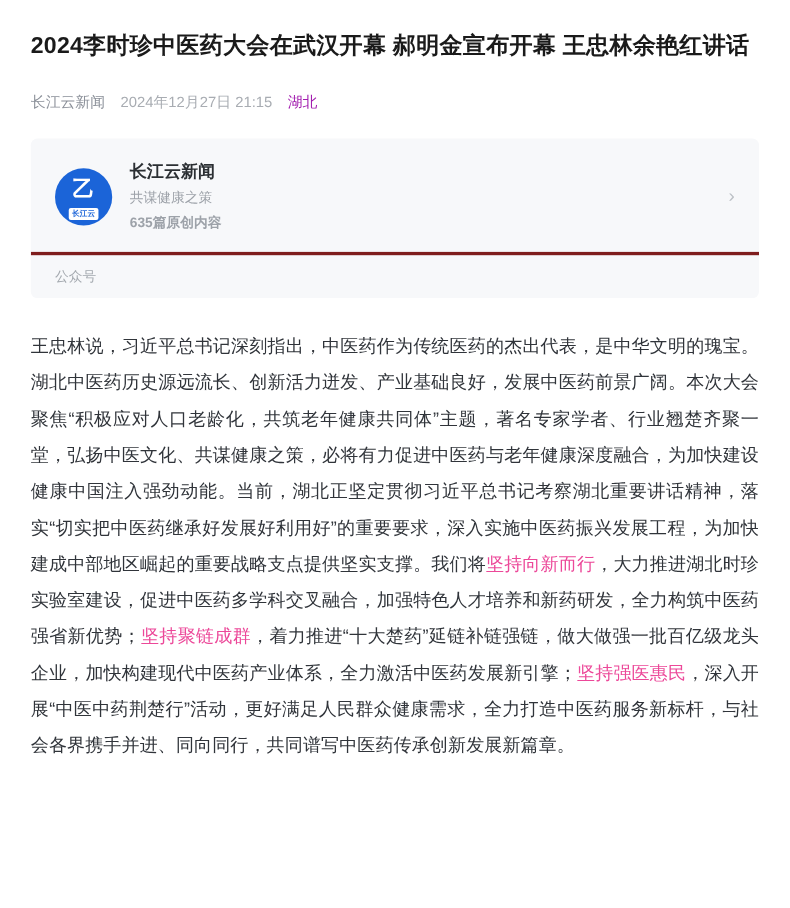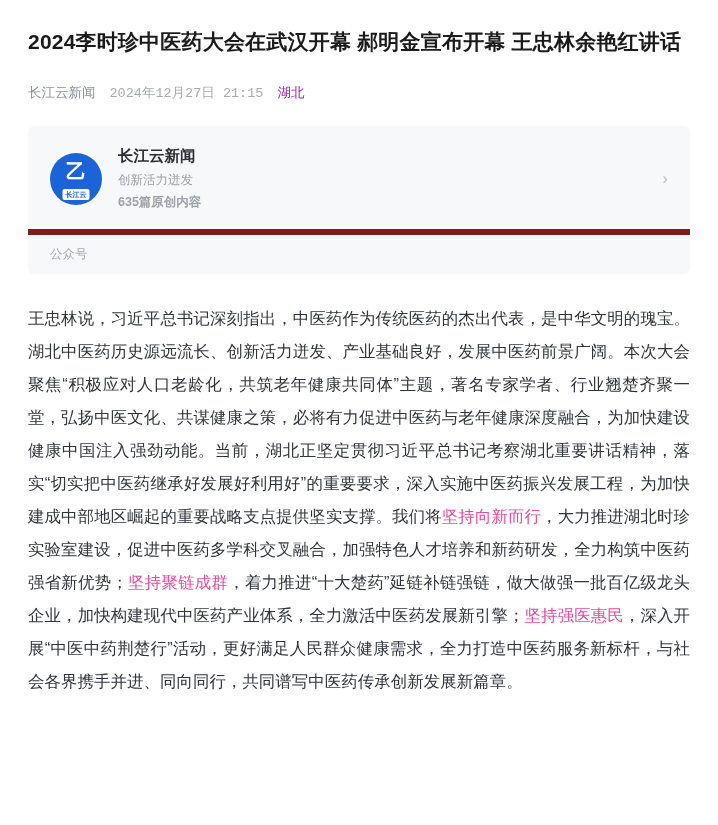--- a/index.html
+++ b/index.html
@@ -33,21 +33,20 @@
     align-items: center;
     gap: 14px;
     font-size: 13.5px;
     color: #9a9ea3;
   }
   .meta-source {
     color: #8b9099;
   }
   .meta-date {
     color: #a8acb2;
-    font-family: Liberation Mono, monospace;
   }
   .meta-region {
     color: #a21caf;
     text-align: center;
   }
 
   .account-card {
     margin-top: 24px;
     background: #f7f8fa;
     border-radius: 6px;
@@ -120,21 +119,21 @@
     color: #9da2a9;
     font-weight: bold;
   }
   .chevron {
     margin-left: auto;
     color: #bcc0c6;
     font-size: 17px;
     padding-right: 4px;
   }
   .account-footer {
-    border-top: 6px solid #7f1d1d;
+    border-top: 3px solid #7f1d1d;
     padding: 11px 22px;
     font-size: 12.5px;
     color: #a3a8ae;
   }
 
   .body-text {
     margin-top: 28px;
     font-size: 16.4px;
     line-height: 33px;
     color: #30343a;
@@ -164,21 +163,21 @@
   </div>
 
   <div class="account-card">
     <div class="account-main">
       <div class="avatar">
         <span class="swoosh">乙</span>
         <span class="label">长江云</span>
       </div>
       <div class="account-text">
         <span class="account-name">长江云新闻</span>
-        <span class="account-slogan">创新活力迸发</span>
+        <span class="account-slogan">共谋健康之策</span>
         <span class="account-count">635篇原创内容</span>
       </div>
       <span class="chevron">›</span>
     </div>
     <div class="account-footer">公众号</div>
   </div>
 
   <div class="body-text">
     <p><span>王忠林说，习近平总书记深刻指出，中医药作为传统医药的杰出代表，是中华文明的瑰宝。湖北中医药历史源远流长、创新活力迸发、产业基础良好，发展中医药前景广阔。本次大会聚焦“积极应对人口老龄化，共筑老年健康共同体”主题，著名专家学者、行业翘楚齐聚一堂，弘扬中医文化、共谋健康之策，必将有力促进中医药与老年健康深度融合，为加快建设健康中国注入强劲动能。当前，湖北正坚定贯彻习近平总书记考察湖北重要讲话精神，落实“切实把中医药继承好发展好利用好”的重要要求，深入实施中医药振兴发展工程，为加快建成中部地区崛起的重要战略支点提供坚实支撑。我们将</span><span class="hl">坚持向新而行</span><span>，大力推进湖北时珍实验室建设，促进中医药多学科交叉融合，加强特色人才培养和新药研发，全力构筑中医药强省新优势；</span><span class="hl">坚持聚链成群</span><span>，着力推进“十大楚药”延链补链强链，做大做强一批百亿级龙头企业，加快构建现代中医药产业体系，全力激活中医药发展新引擎；</span><span class="hl">坚持强医惠民</span><span>，深入开展“中医中药荆楚行”活动，更好满足人民群众健康需求，全力打造中医药服务新标杆，与社会各界携手并进、同向同行，共同谱写中医药传承创新发展新篇章。</span></p>
   </div>

